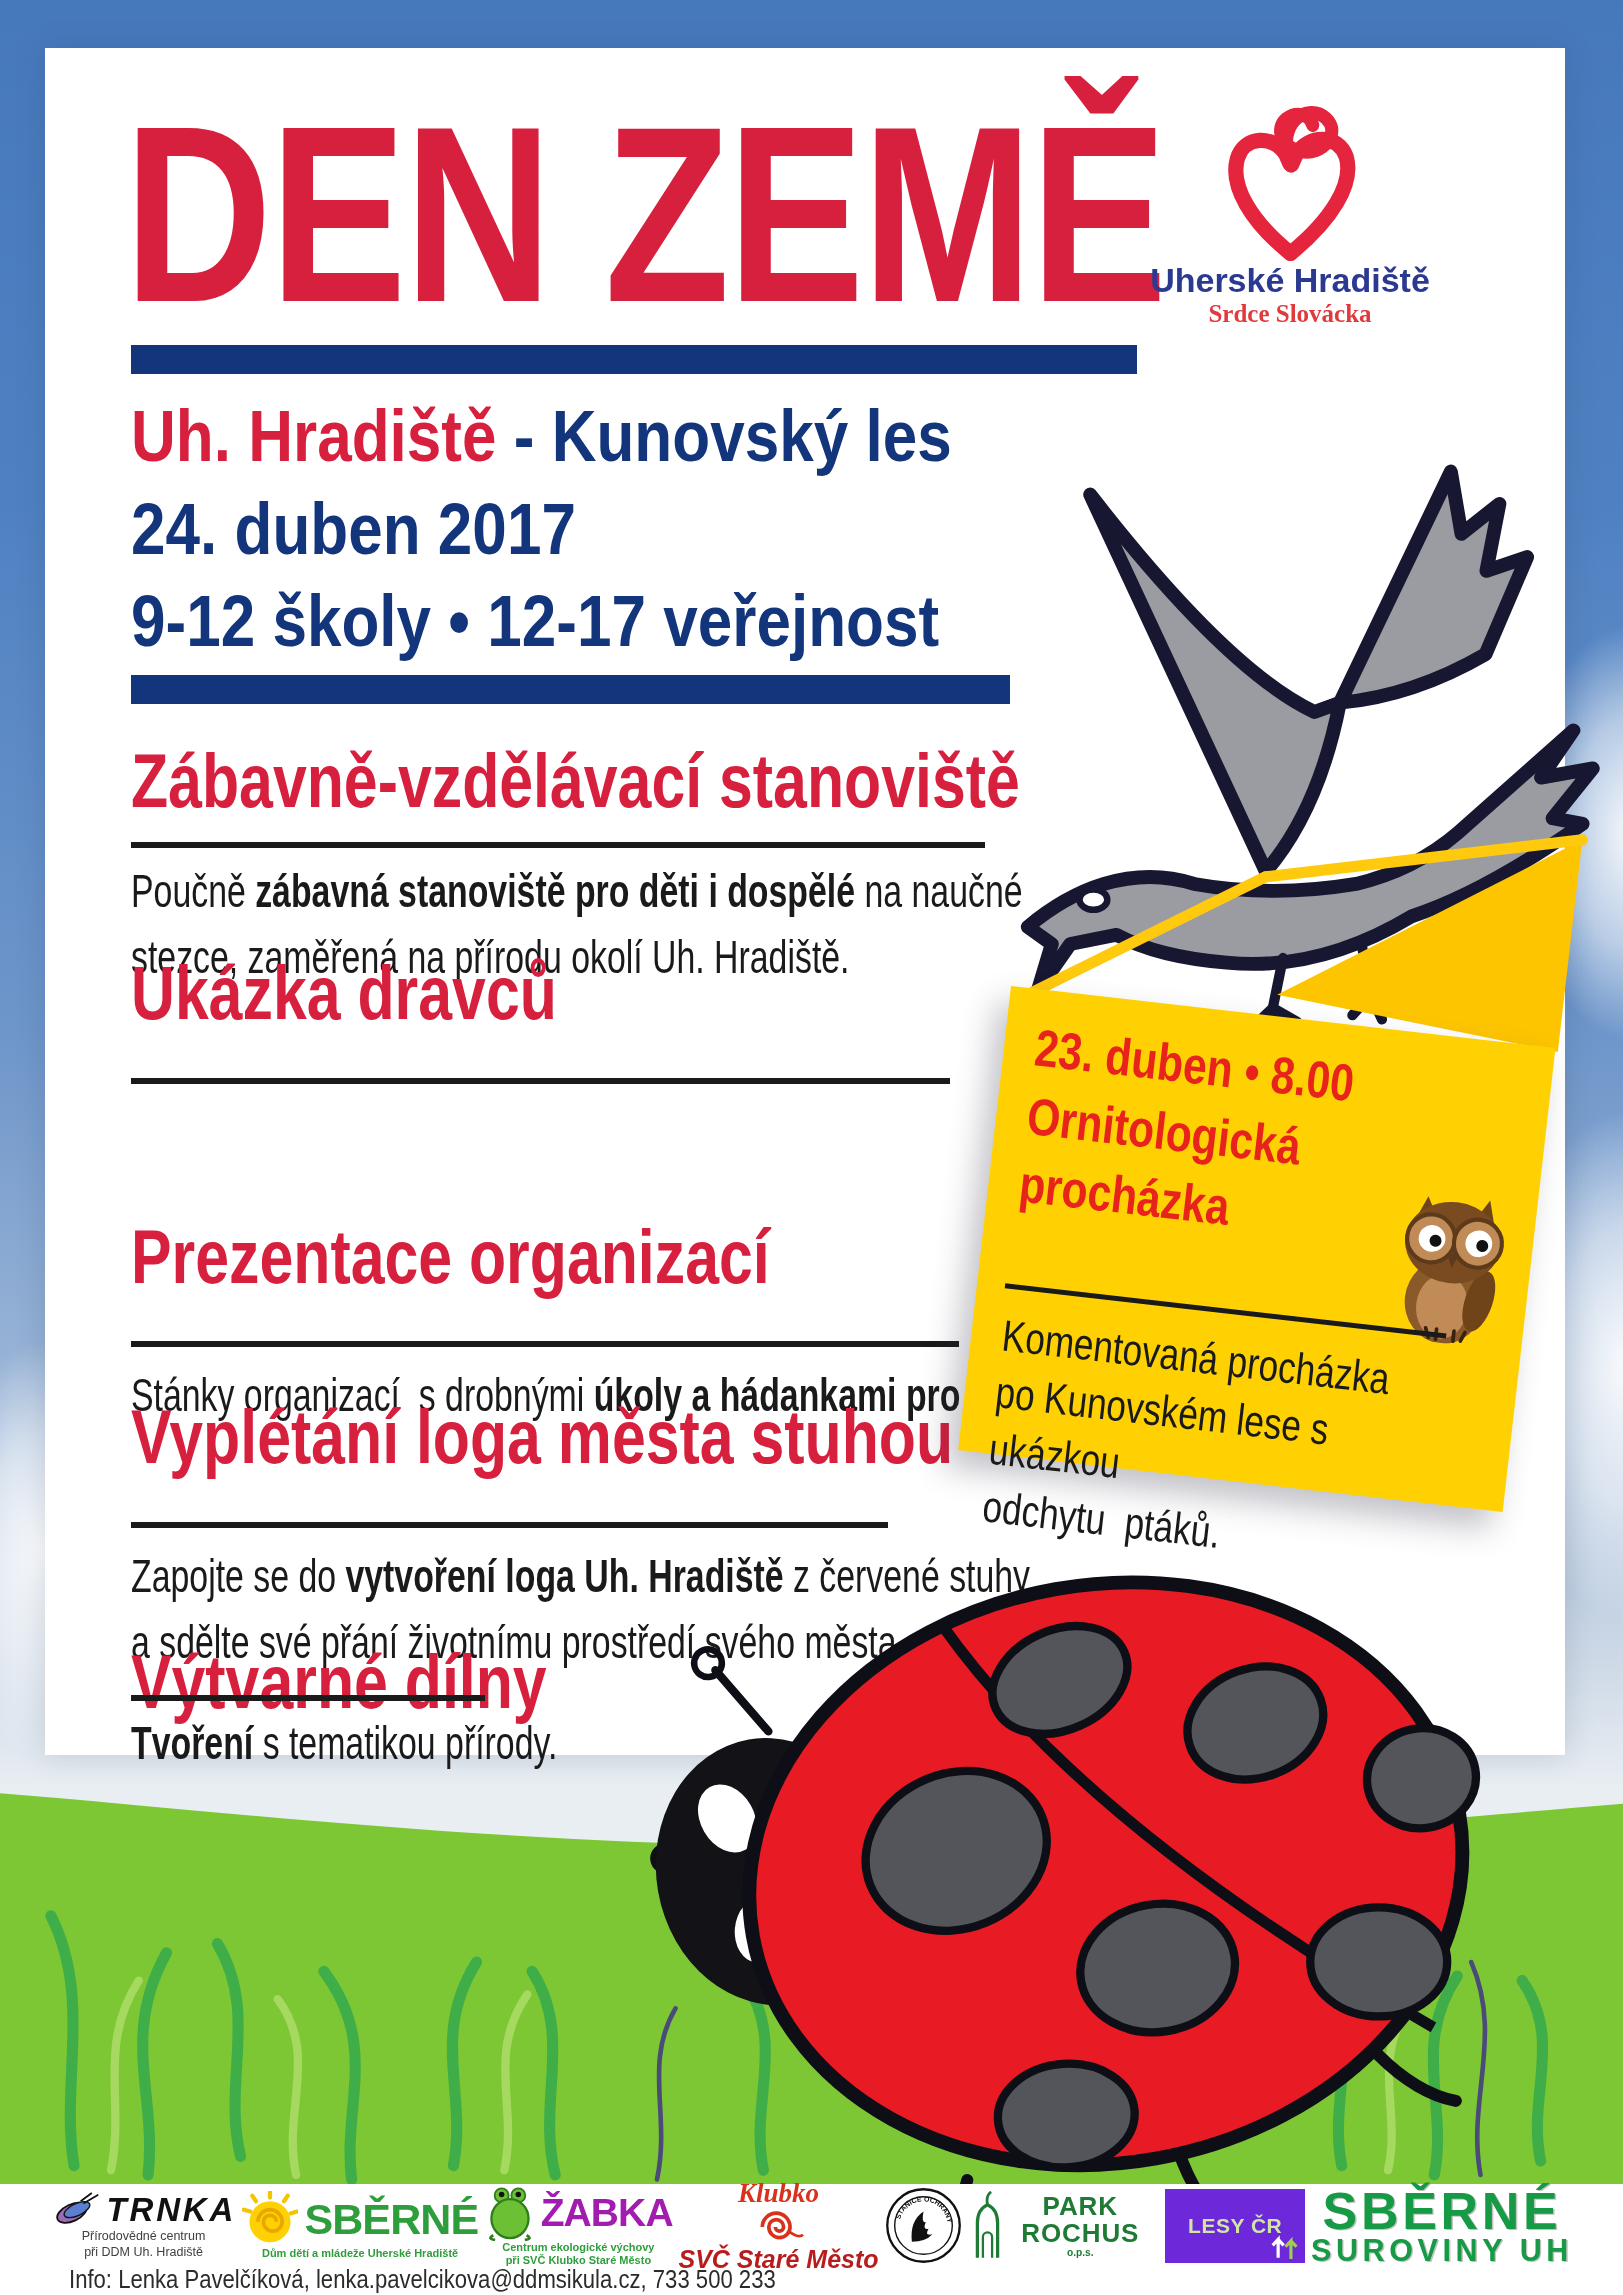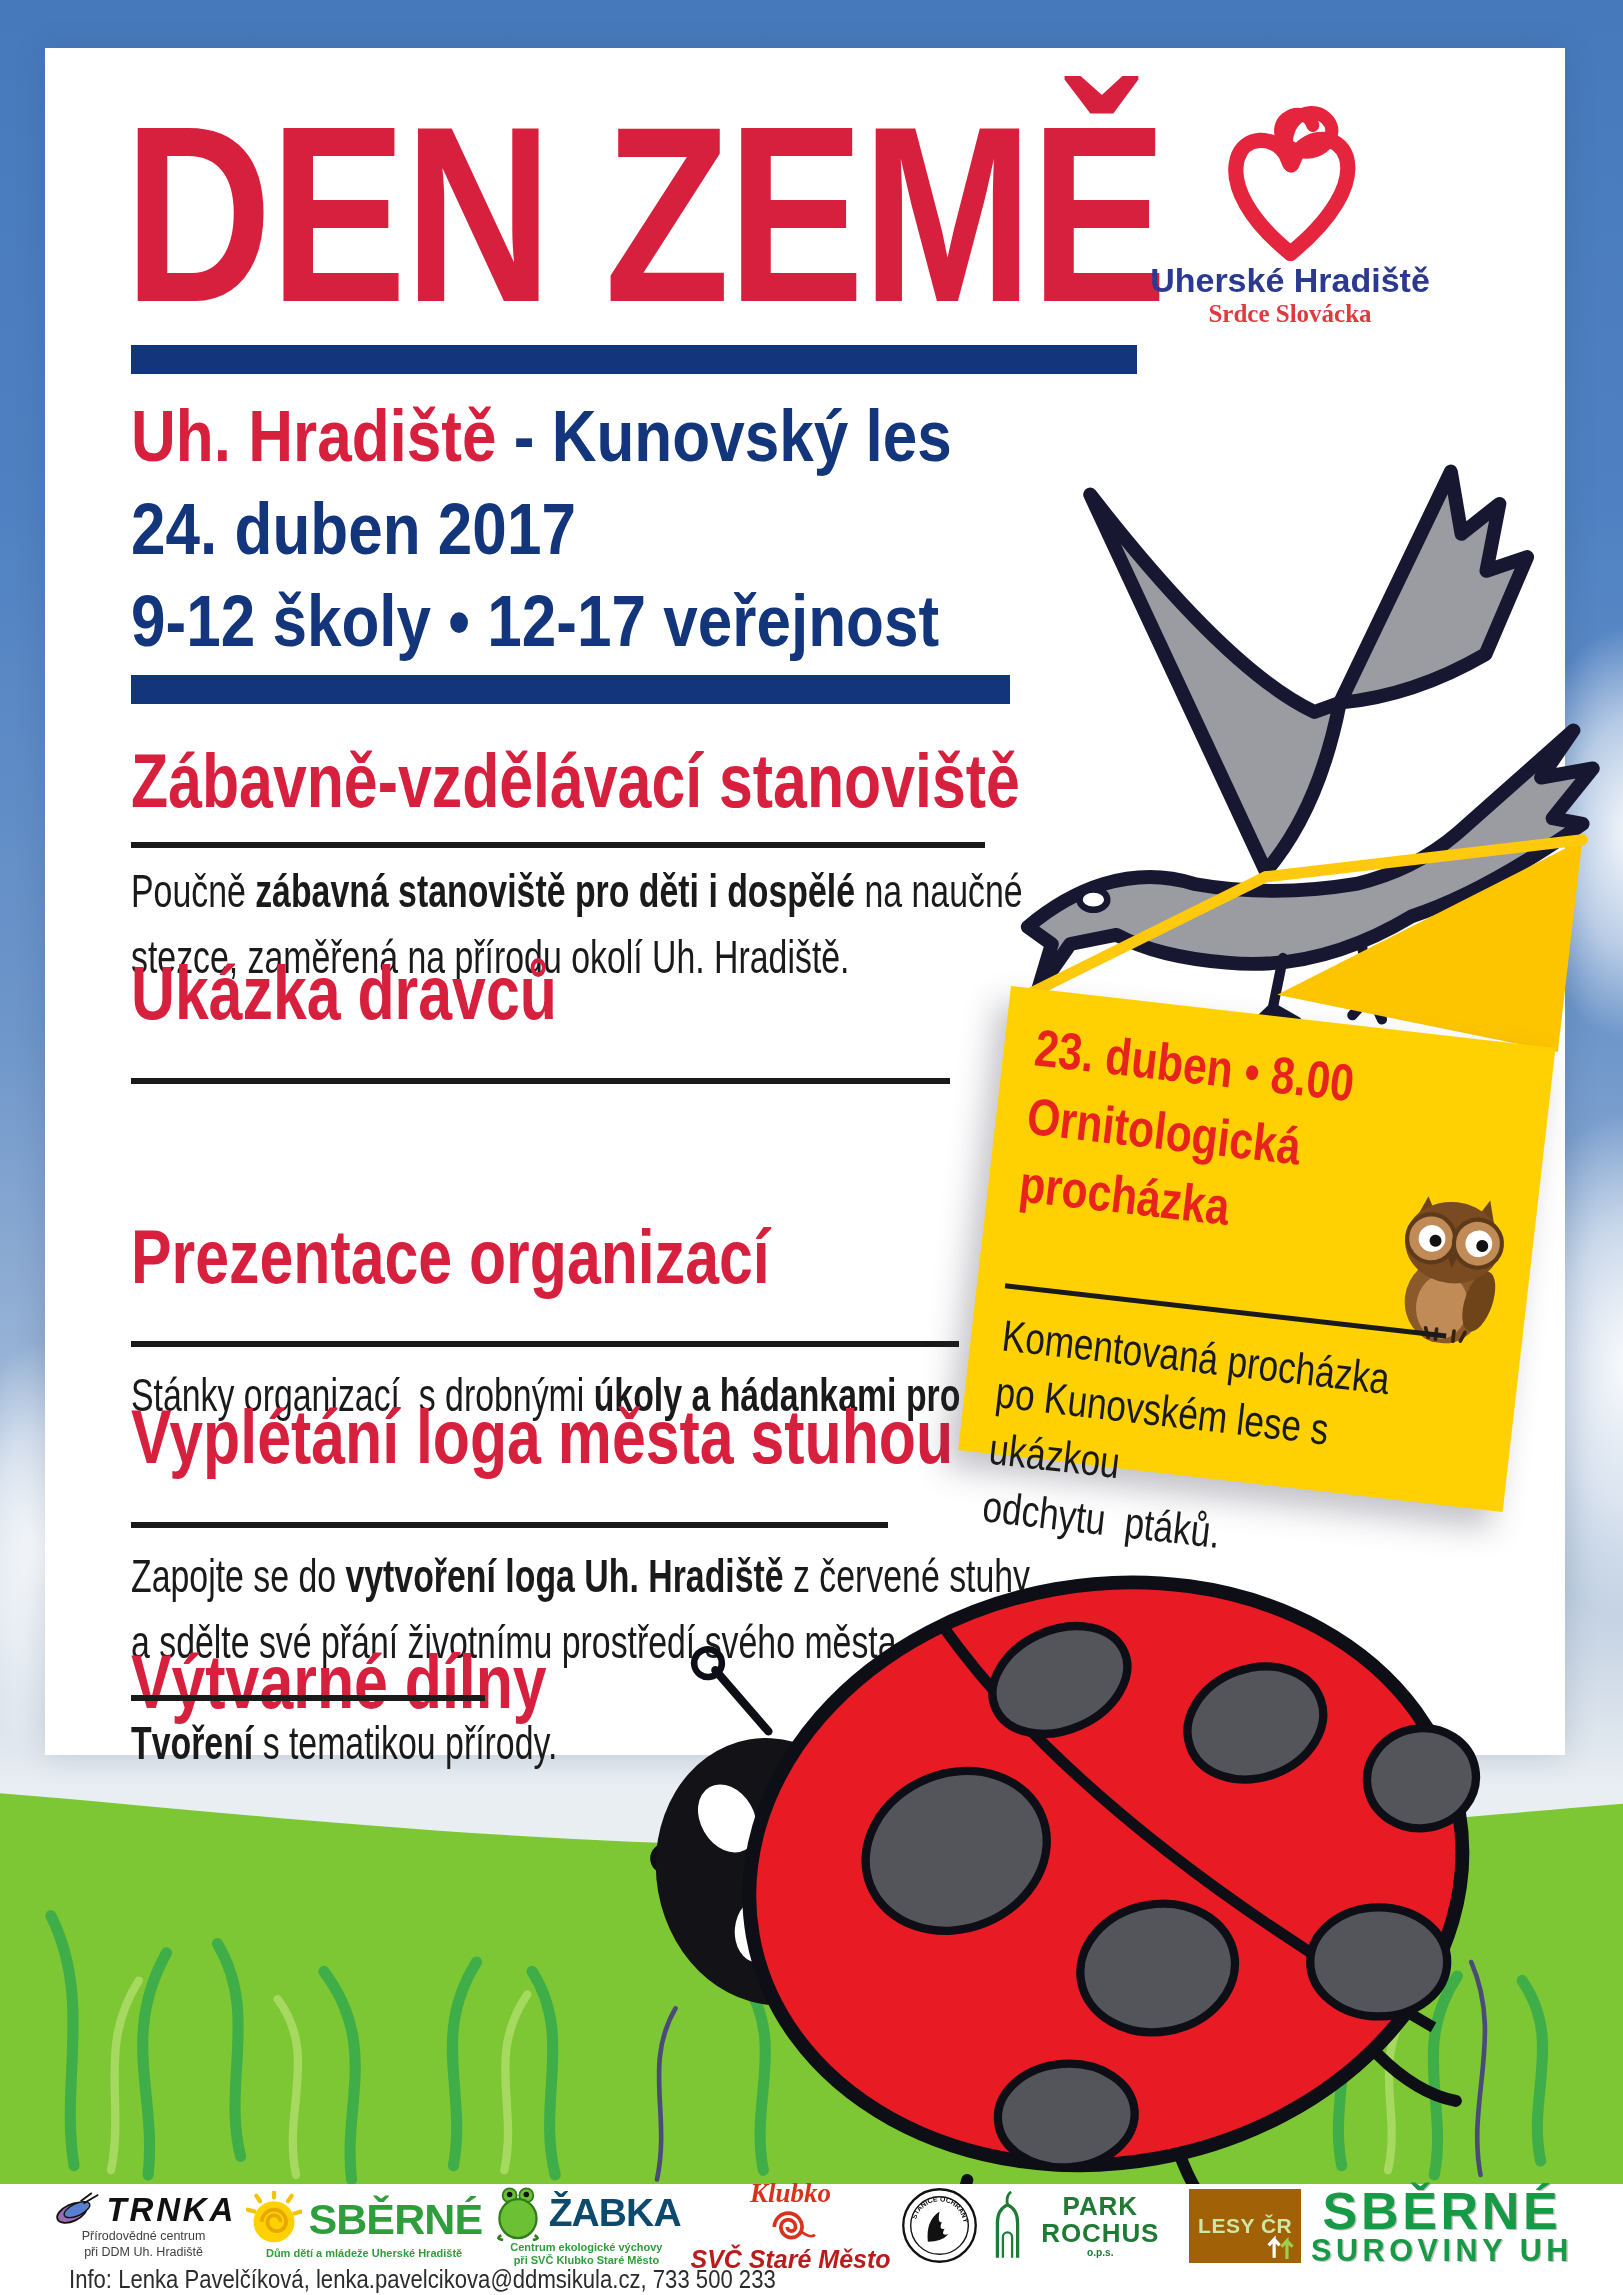--- a/index.html
+++ b/index.html
@@ -34,27 +34,27 @@
   .sign-title{position:absolute;left:30.5px;top:24px;font-size:52px;line-height:1.32;font-weight:bold;color:#e8231c;}
   .sign-rule{position:absolute;left:28px;top:296px;width:444px;height:5.1px;background:#1a1a1a;}
   .sign-body{position:absolute;left:30.5px;top:319px;font-size:44px;line-height:1.30;color:#1a1a1a;}
   
   .footer{position:absolute;left:0;top:2184px;width:1623px;height:112px;background:#ffffff;}
   .logos{position:absolute;left:51px;top:3.7px;width:1522px;height:76px;display:flex;align-items:center;justify-content:space-between;}
   .logo-item{display:flex;flex-direction:column;align-items:center;justify-content:center;text-align:center;}
   .cap{font-size:12.5px;color:#404040;line-height:1.25;white-space:pre;}
   .cap-green{font-size:11px;color:#2e9e3c;font-weight:bold;line-height:1.2;white-space:pre;}
   .sikula-name{font-size:43px;font-weight:bold;color:#2e9e3c;letter-spacing:-0.9px;}
-  .zabka-name{font-size:39px;font-weight:bold;color:#0c4a6e;letter-spacing:-0.9px;}
+  .zabka-name{font-size:39px;font-weight:bold;color:#a21caf;letter-spacing:-0.9px;}
   .trnka-name{font-size:33px;font-weight:bold;color:#111;letter-spacing:2.8px;font-style:italic;}
   .klubko-script{font-family:"Liberation Serif",serif;font-size:27px;font-style:italic;font-weight:bold;color:#d8311c;}
   .klubko-sub{font-family:Liberation Sans, sans-serif;font-size:25px;font-style:italic;font-weight:bold;color:#b91c1c;}
   .park-name{font-size:26px;font-weight:bold;color:#1e7a34;line-height:1.05;letter-spacing:0.9px;}
   .park-ops{font-size:10.2px;color:#1e7a34;font-weight:bold;}
-  .lesy-box{width:112px;height:74px;background:#a16207;display:flex;align-items:center;justify-content:center;position:relative;margin-left:20px;}
+  .lesy-box{width:140px;height:74px;background:#6d28d9;display:flex;align-items:center;justify-content:center;position:relative;margin-left:20px;}
   .lesy-text{font-size:21px;font-weight:bold;color:#cfe6a6;letter-spacing:0.5px;}
   .sberne{color:#169a45;font-weight:bold;text-shadow:1.4px 1.4px 0 rgba(120,120,120,.45);line-height:.95;}
   .sberne .l1{font-size:52px;letter-spacing:3.7px;}
   .sberne .l2{font-size:30.5px;letter-spacing:4.6px;}
   .contact{position:absolute;left:69px;top:80px;font-size:26px;color:#2b2b2b;}
 </style>
 </head>
 <body>
 
 <div class="poster">

